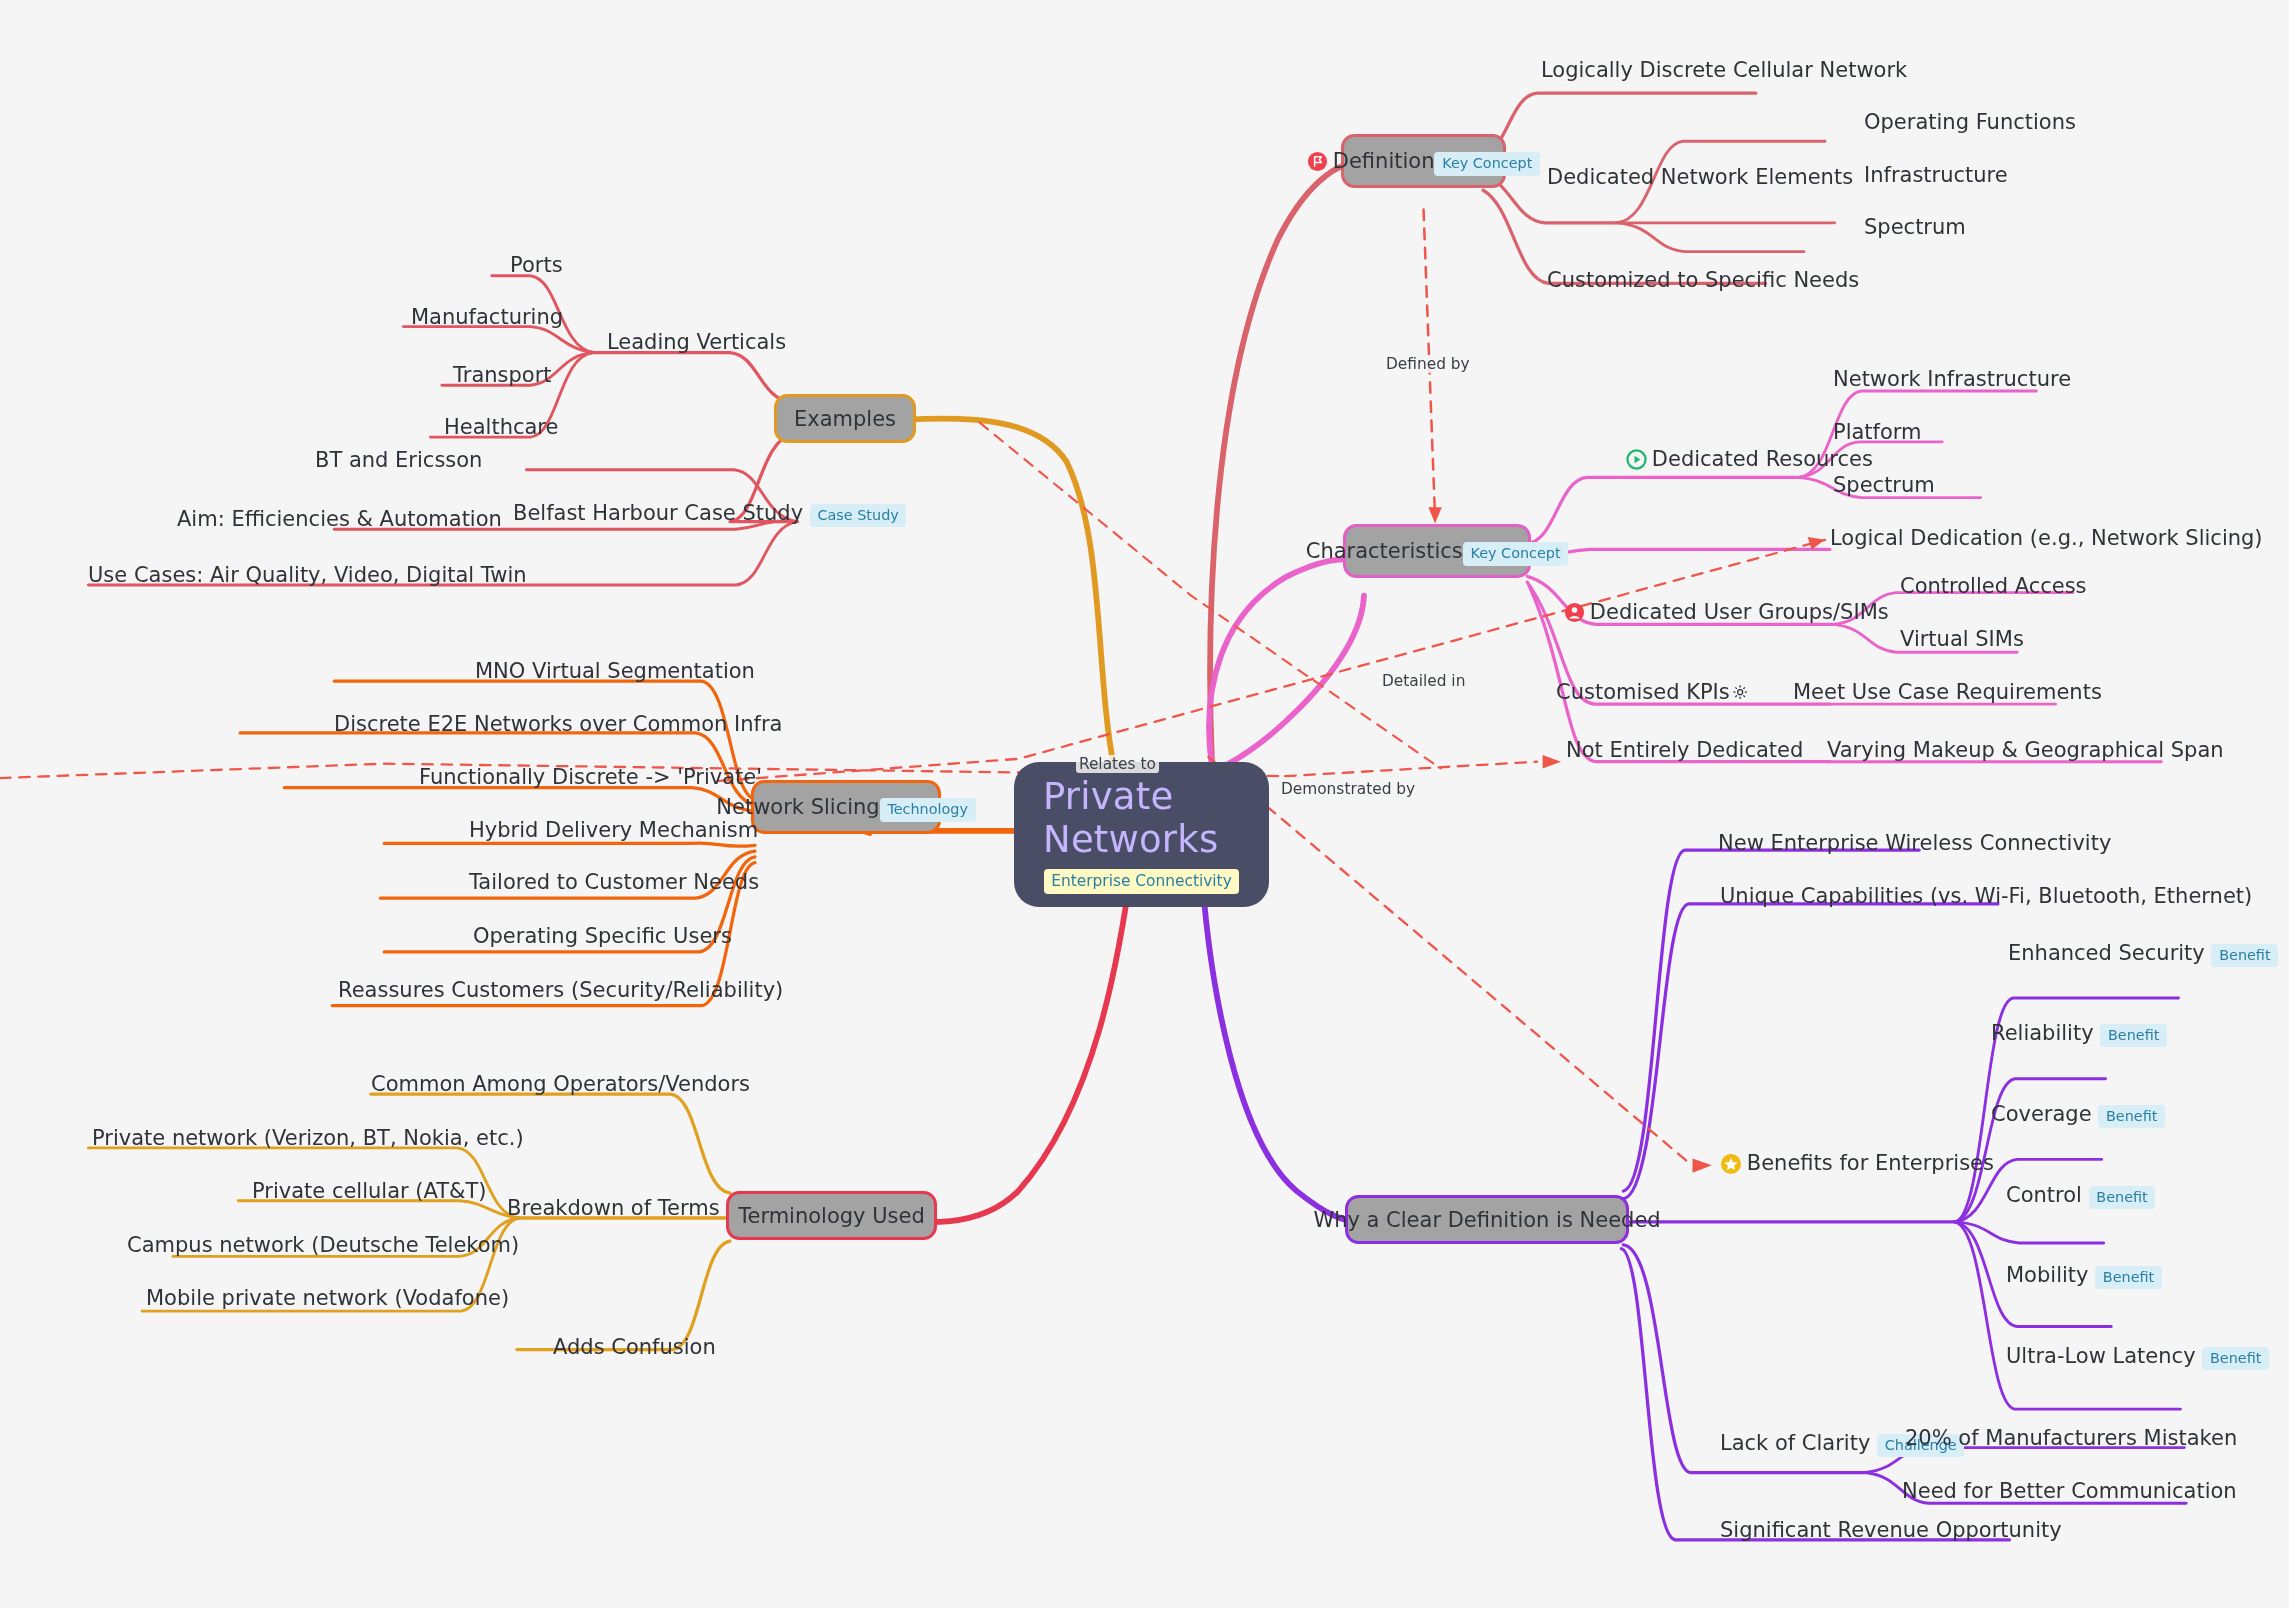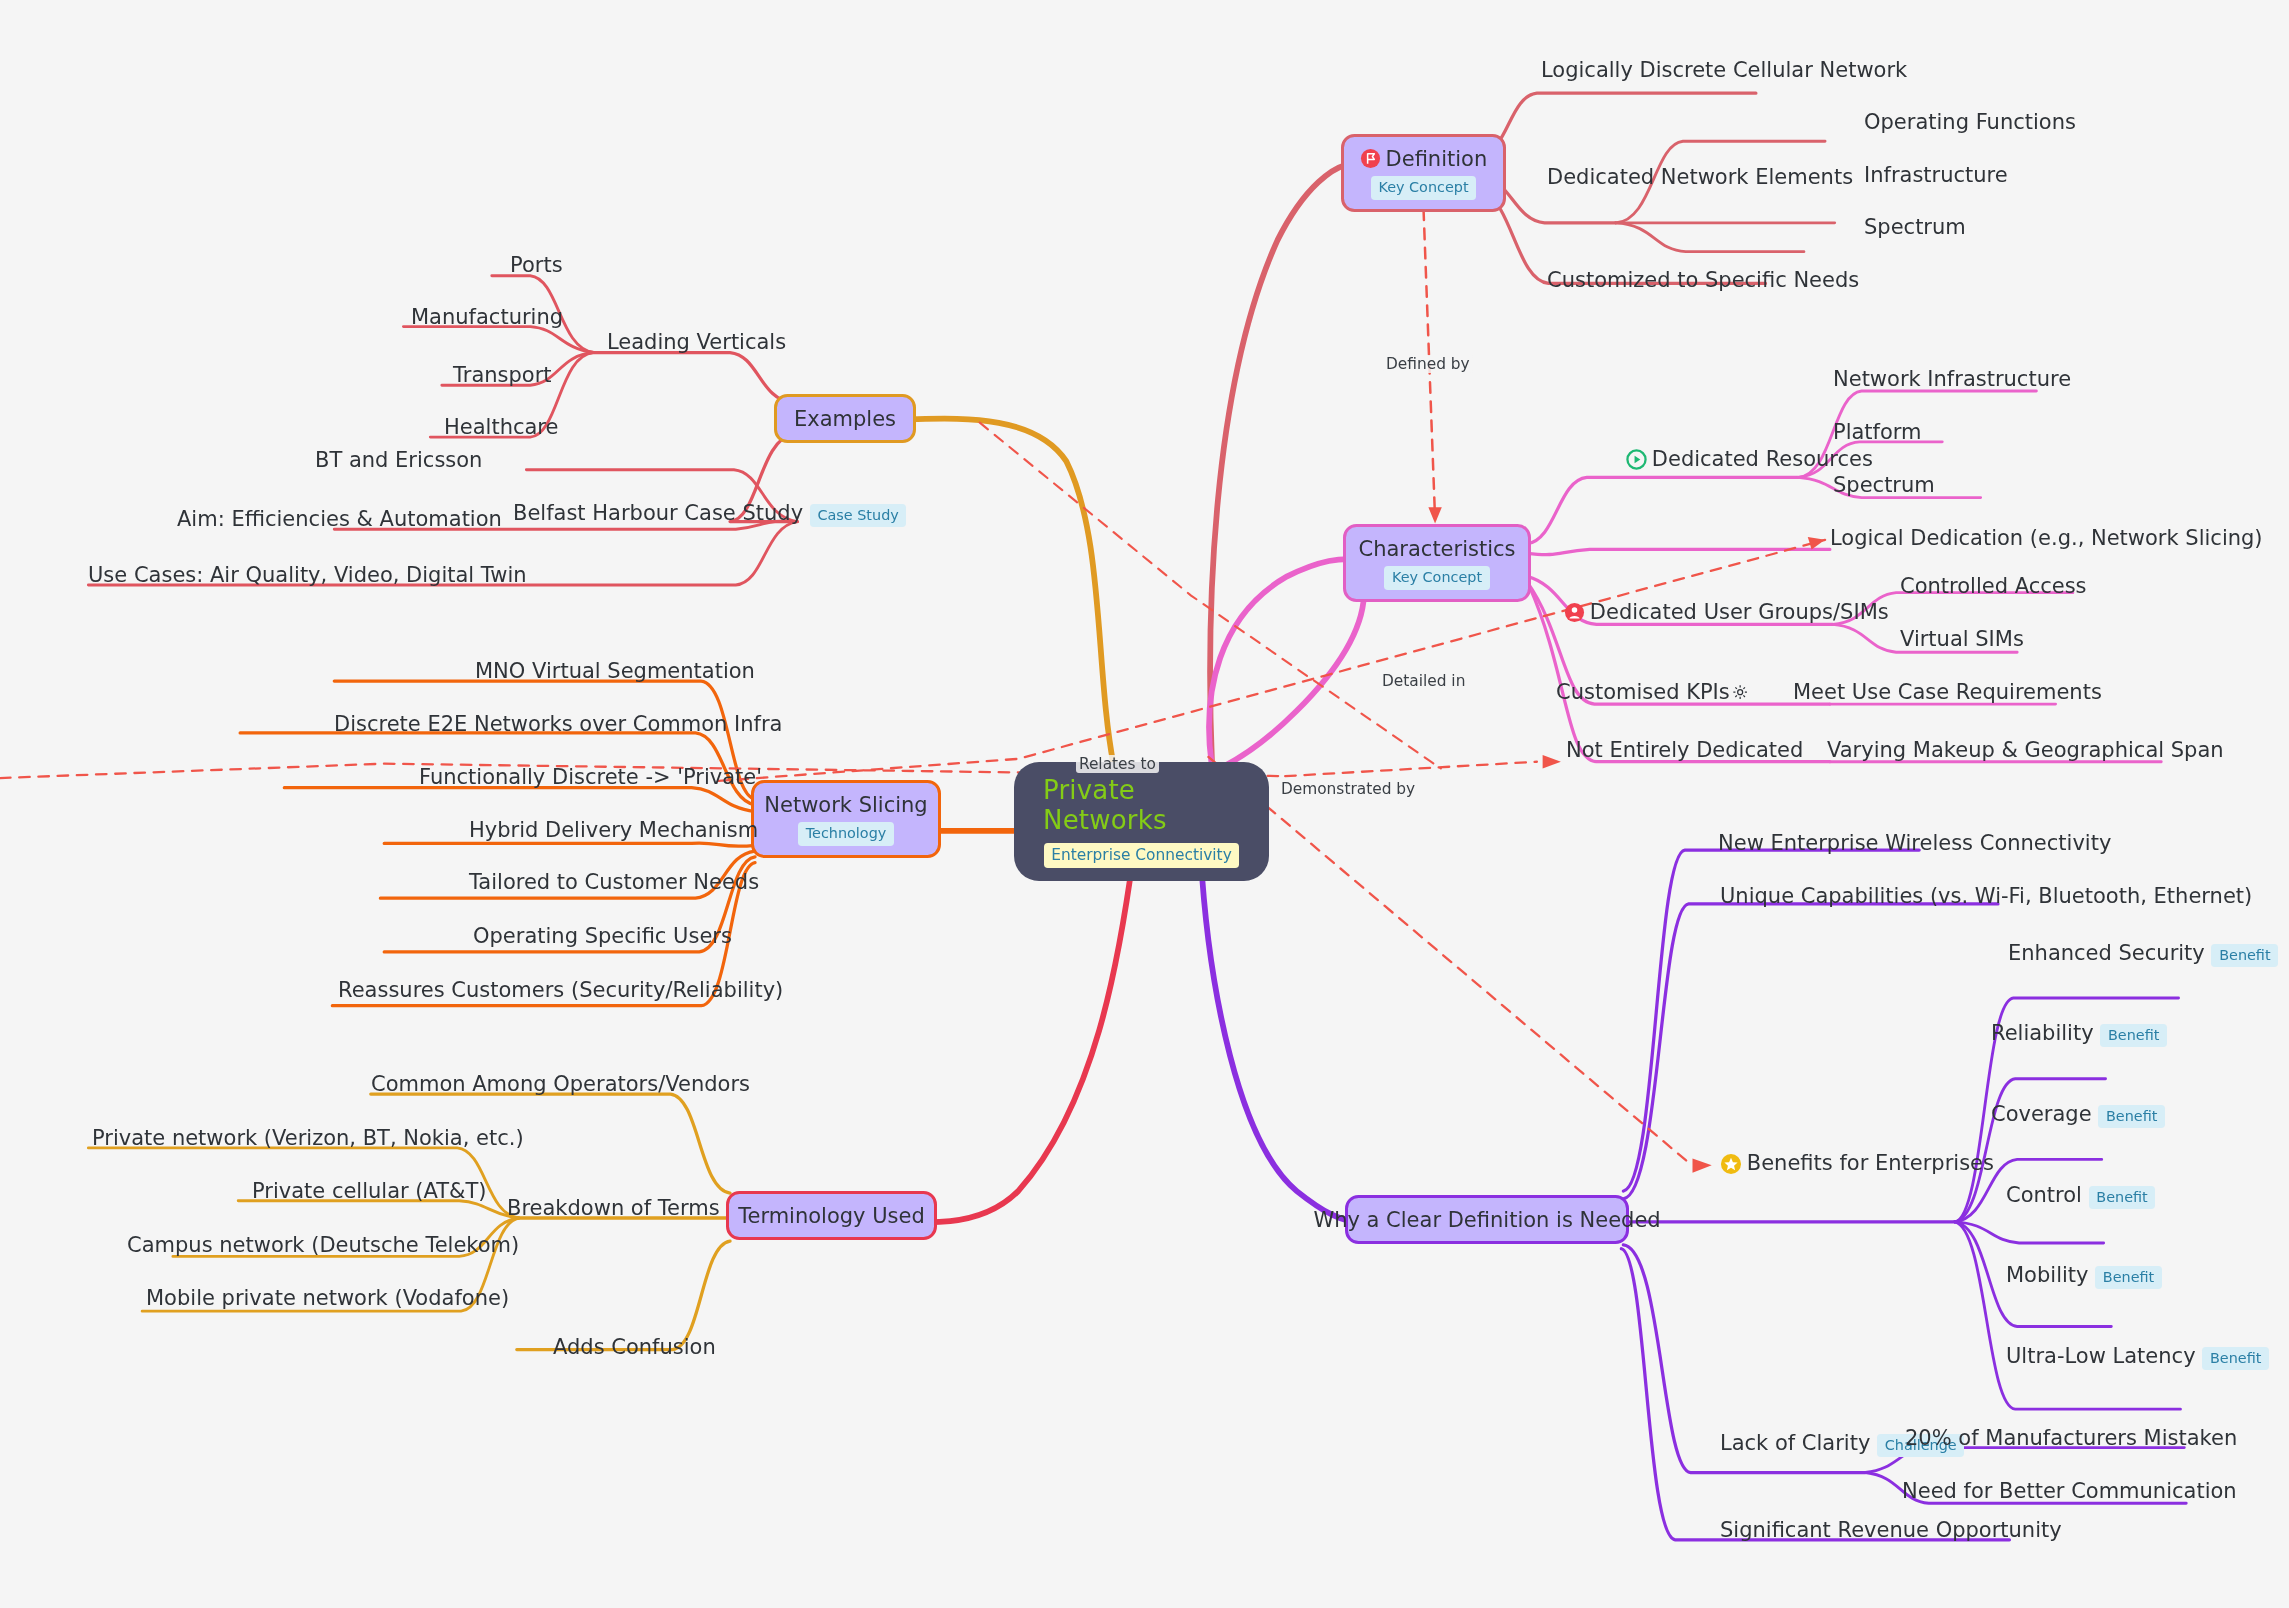--- a/index.html
+++ b/index.html
@@ -4,30 +4,30 @@
 <style>
   html,body{margin:0;padding:0;background:#f5f5f5;}
   body{width:2289px;height:1608px;position:relative;overflow:hidden;
        font-family:"DejaVu Sans","Liberation Sans",sans-serif;}
   #canvas{position:absolute;inset:0;width:2289px;height:1608px;}
   svg.links{position:absolute;left:0;top:0;width:2289px;height:1608px;pointer-events:none;}
   .lbl{position:absolute;color:#2f3338;font-size:20px;white-space:nowrap;line-height:1.2;}
   .lbl.l2{font-size:21px;}
   .conn-lbl{position:absolute;font-size:15.4px;color:#3a3f45;background:rgba(245,245,245,0.85);
             padding:0 2.9px;border-radius:2.9px;white-space:nowrap;}
-  .node{position:absolute;background:#c4b5fd;border-radius:13.4px;display:flex;
-        flex-direction:column;align-items:center;justify-content:center;
+  .node{position:absolute;background:#a3a3a3;border-radius:13.4px;display:flex;
+        flex-direction:row;align-items:center;justify-content:center;
         padding:9.6px 21px;box-sizing:border-box;white-space:nowrap;}
   .node .ttl{font-size:21px;color:#2f3338;}
   .badge{display:inline-block;margin-top:5.8px;background:#d7eef7;color:#2a7fa5;
          font-size:14.4px;padding:1.9px 7.7px;border-radius:3.8px;line-height:1.35;}
   .central{position:absolute;background:#4a4d66;border-radius:25px;color:#fff;
            display:flex;flex-direction:column;align-items:center;justify-content:center;
            padding:13.4px 29px;box-sizing:border-box;}
-  .central .ttl{font-size:26px;color:#84cc16;letter-spacing:0.2px;}
+  .central .ttl{font-size:37px;color:#c4b5fd;letter-spacing:0.2px;}
   .central .badge{background:#fef9c3;color:#2a7fa5;font-size:15.4px;margin-top:7.7px;}
   .ico{display:inline-block;vertical-align:-3.8px;margin-right:4.8px;}
   .ico svg{display:block;}
   .lbl .row{display:flex;align-items:center;}
 </style>
 </head>
 <body>
 
 <div id="canvas">
 

